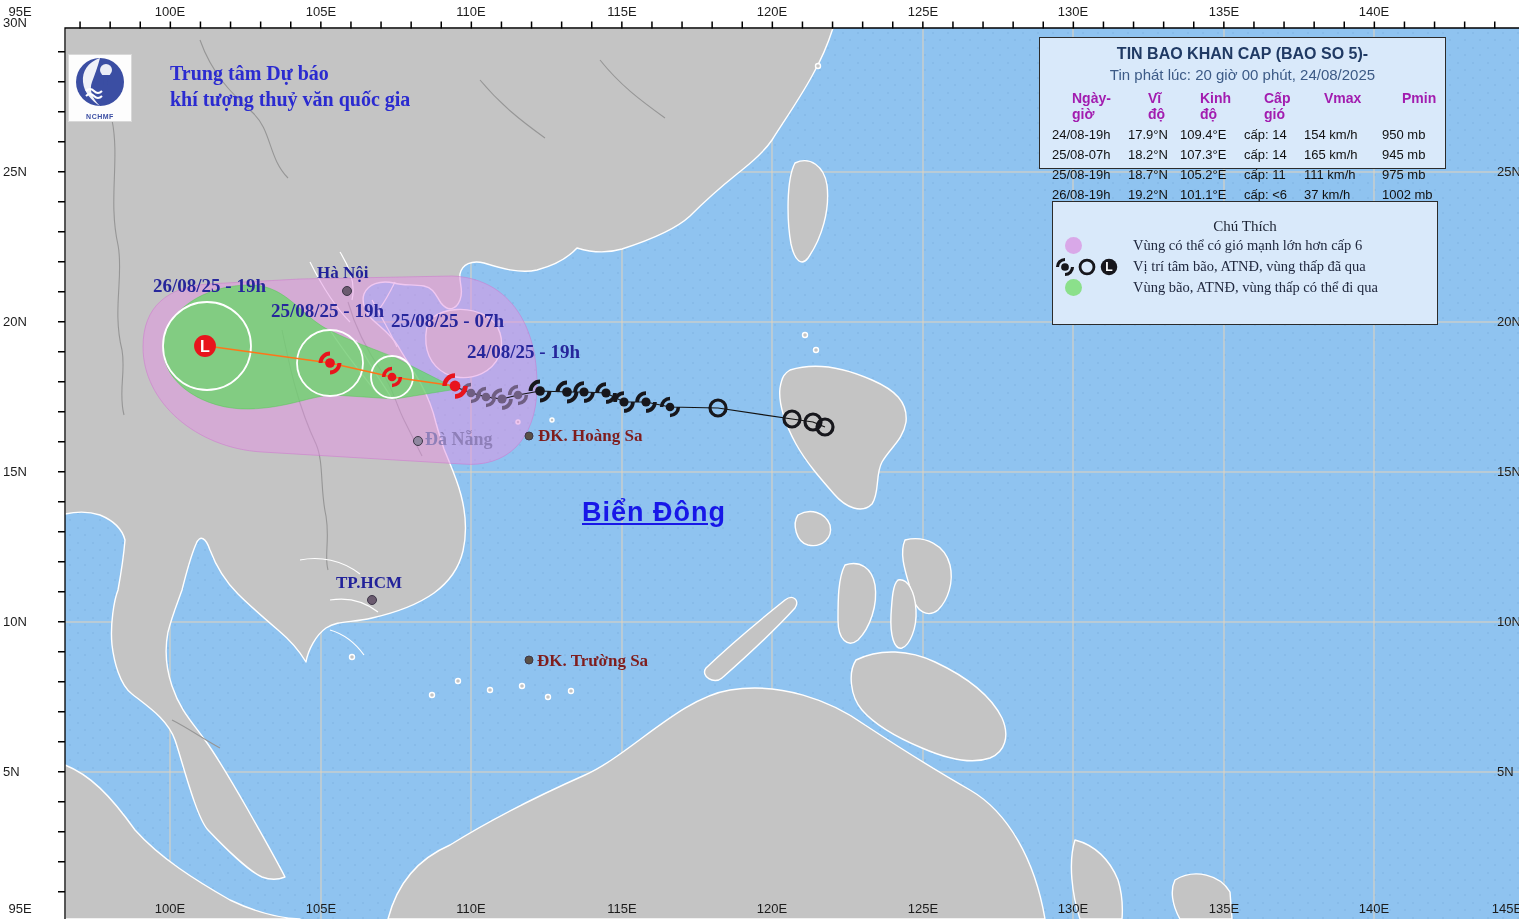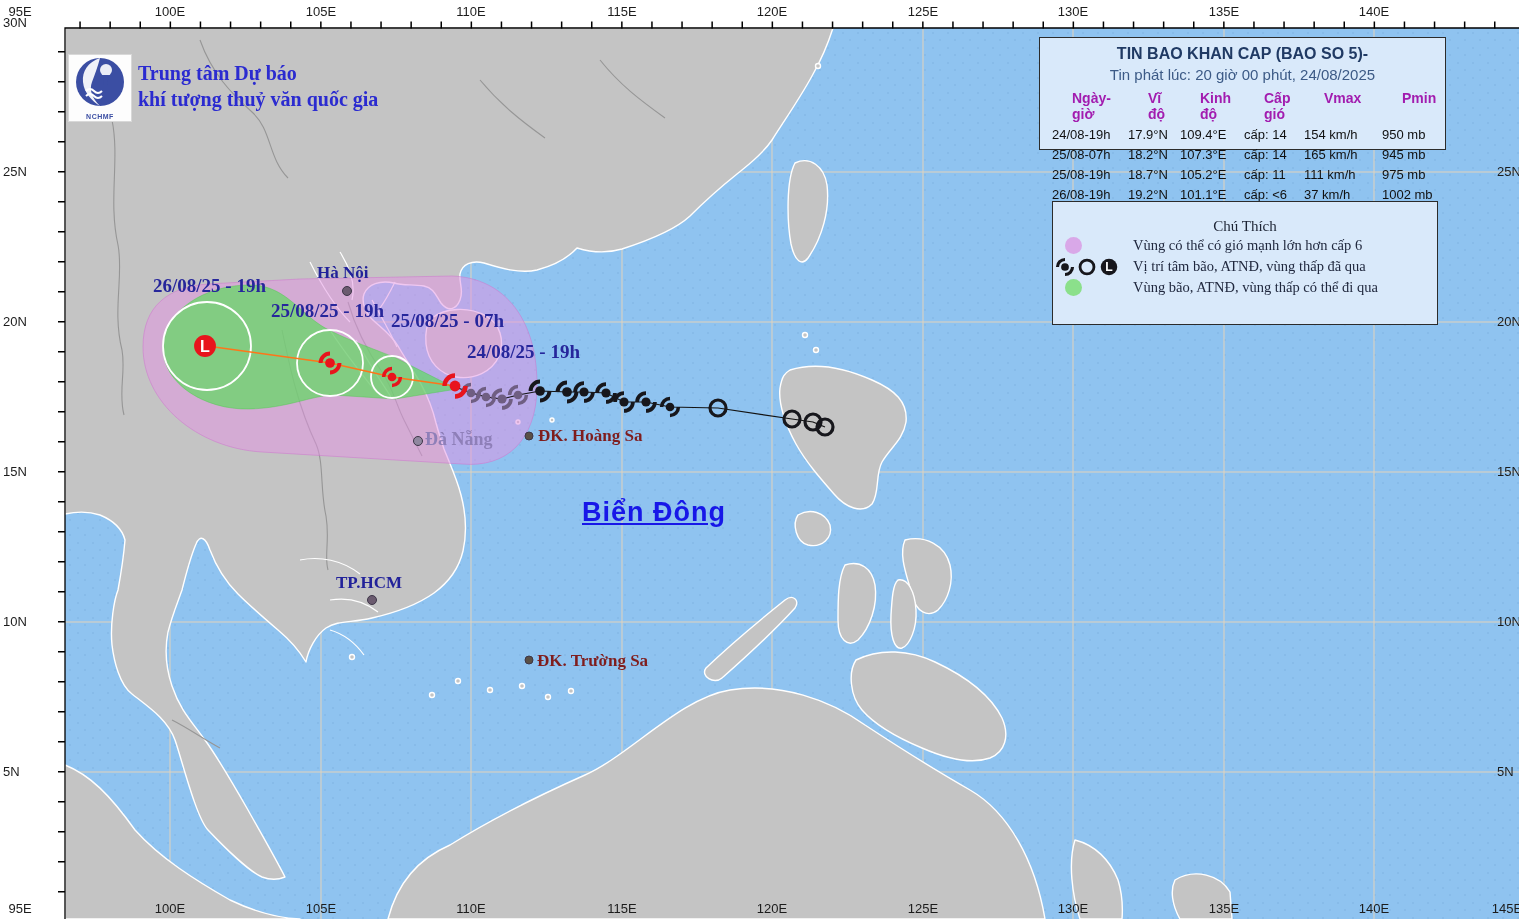--- a/index.html
+++ b/index.html
@@ -10,28 +10,28 @@
   .ax{position:absolute;font:13px "Liberation Sans","DejaVu Sans",sans-serif;color:#1c1c1c;white-space:nowrap;}
   .ax.t,.ax.b{transform:translateX(-50%);}
 
   .maplabel{position:absolute;white-space:nowrap;}
   .city{font:bold 17px "Liberation Serif","DejaVu Serif",serif;color:#22229A;}
   .city-muted{font:bold 18px "Liberation Serif","DejaVu Serif",serif;color:#8E7FB8;}
   .station{font:bold 17px "Liberation Serif","DejaVu Serif",serif;color:#7f1d1d;}
   .sea-name{font:bold 27px "Liberation Sans","DejaVu Sans",sans-serif;color:#1717E8;letter-spacing:1px;text-decoration:underline;}
   .tracktime{font:bold 19px "Liberation Serif","DejaVu Serif",serif;color:#26269B;}
 
-  .org{position:absolute;font:bold 20px "Liberation Serif","DejaVu Serif",serif;color:#2B2BD0;white-space:nowrap;}
+  .org{position:absolute;font:bold 20px "Liberation Serif","DejaVu Serif",serif;color:#2B2BD0;white-space:nowrap;margin-left:32px;}
 
   #logo{position:absolute;left:68px;top:54px;width:62px;height:66px;background:#fdfdfd;
         border:1px solid #d8d8d8;text-align:center;}
   #logo .cap{font:bold 7px "Liberation Sans",sans-serif;color:#3B4EA3;letter-spacing:.5px;}
 
   .panel{position:absolute;background:#D9E9FA;border:1px solid #2b2b2b;box-sizing:border-box;}
-  #infobox{left:1039px;top:37px;width:407px;height:113px;}
+  #infobox{left:1039px;top:37px;width:407px;height:132px;}
   #infobox .ttl{margin-top:7px;text-align:center;font:bold 16px "Liberation Sans","DejaVu Sans",sans-serif;color:#203A64;}
   #infobox .sub{margin-top:3px;text-align:center;font:15px "Liberation Sans","DejaVu Sans",sans-serif;color:#3C5A86;}
   #infobox .grid{display:grid;grid-template-columns:76px 52px 64px 60px 78px 56px;
                  margin:7px 6px 0 12px;row-gap:5px;font:13px "Liberation Sans","DejaVu Sans",sans-serif;color:#101010;}
   #infobox .hd{font:bold 14px "Liberation Sans","DejaVu Sans",sans-serif;color:#a21caf;padding-left:20px;}
 
   #legendbox{left:1052px;top:201px;width:386px;height:124px;}
   #legendbox .ttl{margin-top:16px;text-align:center;font:15px "Liberation Serif","DejaVu Serif",serif;color:#1C2333;}
   .lrow{display:flex;align-items:center;height:21px;margin-top:0px;}
   .lsyms{width:80px;display:flex;align-items:center;flex:0 0 80px;}

